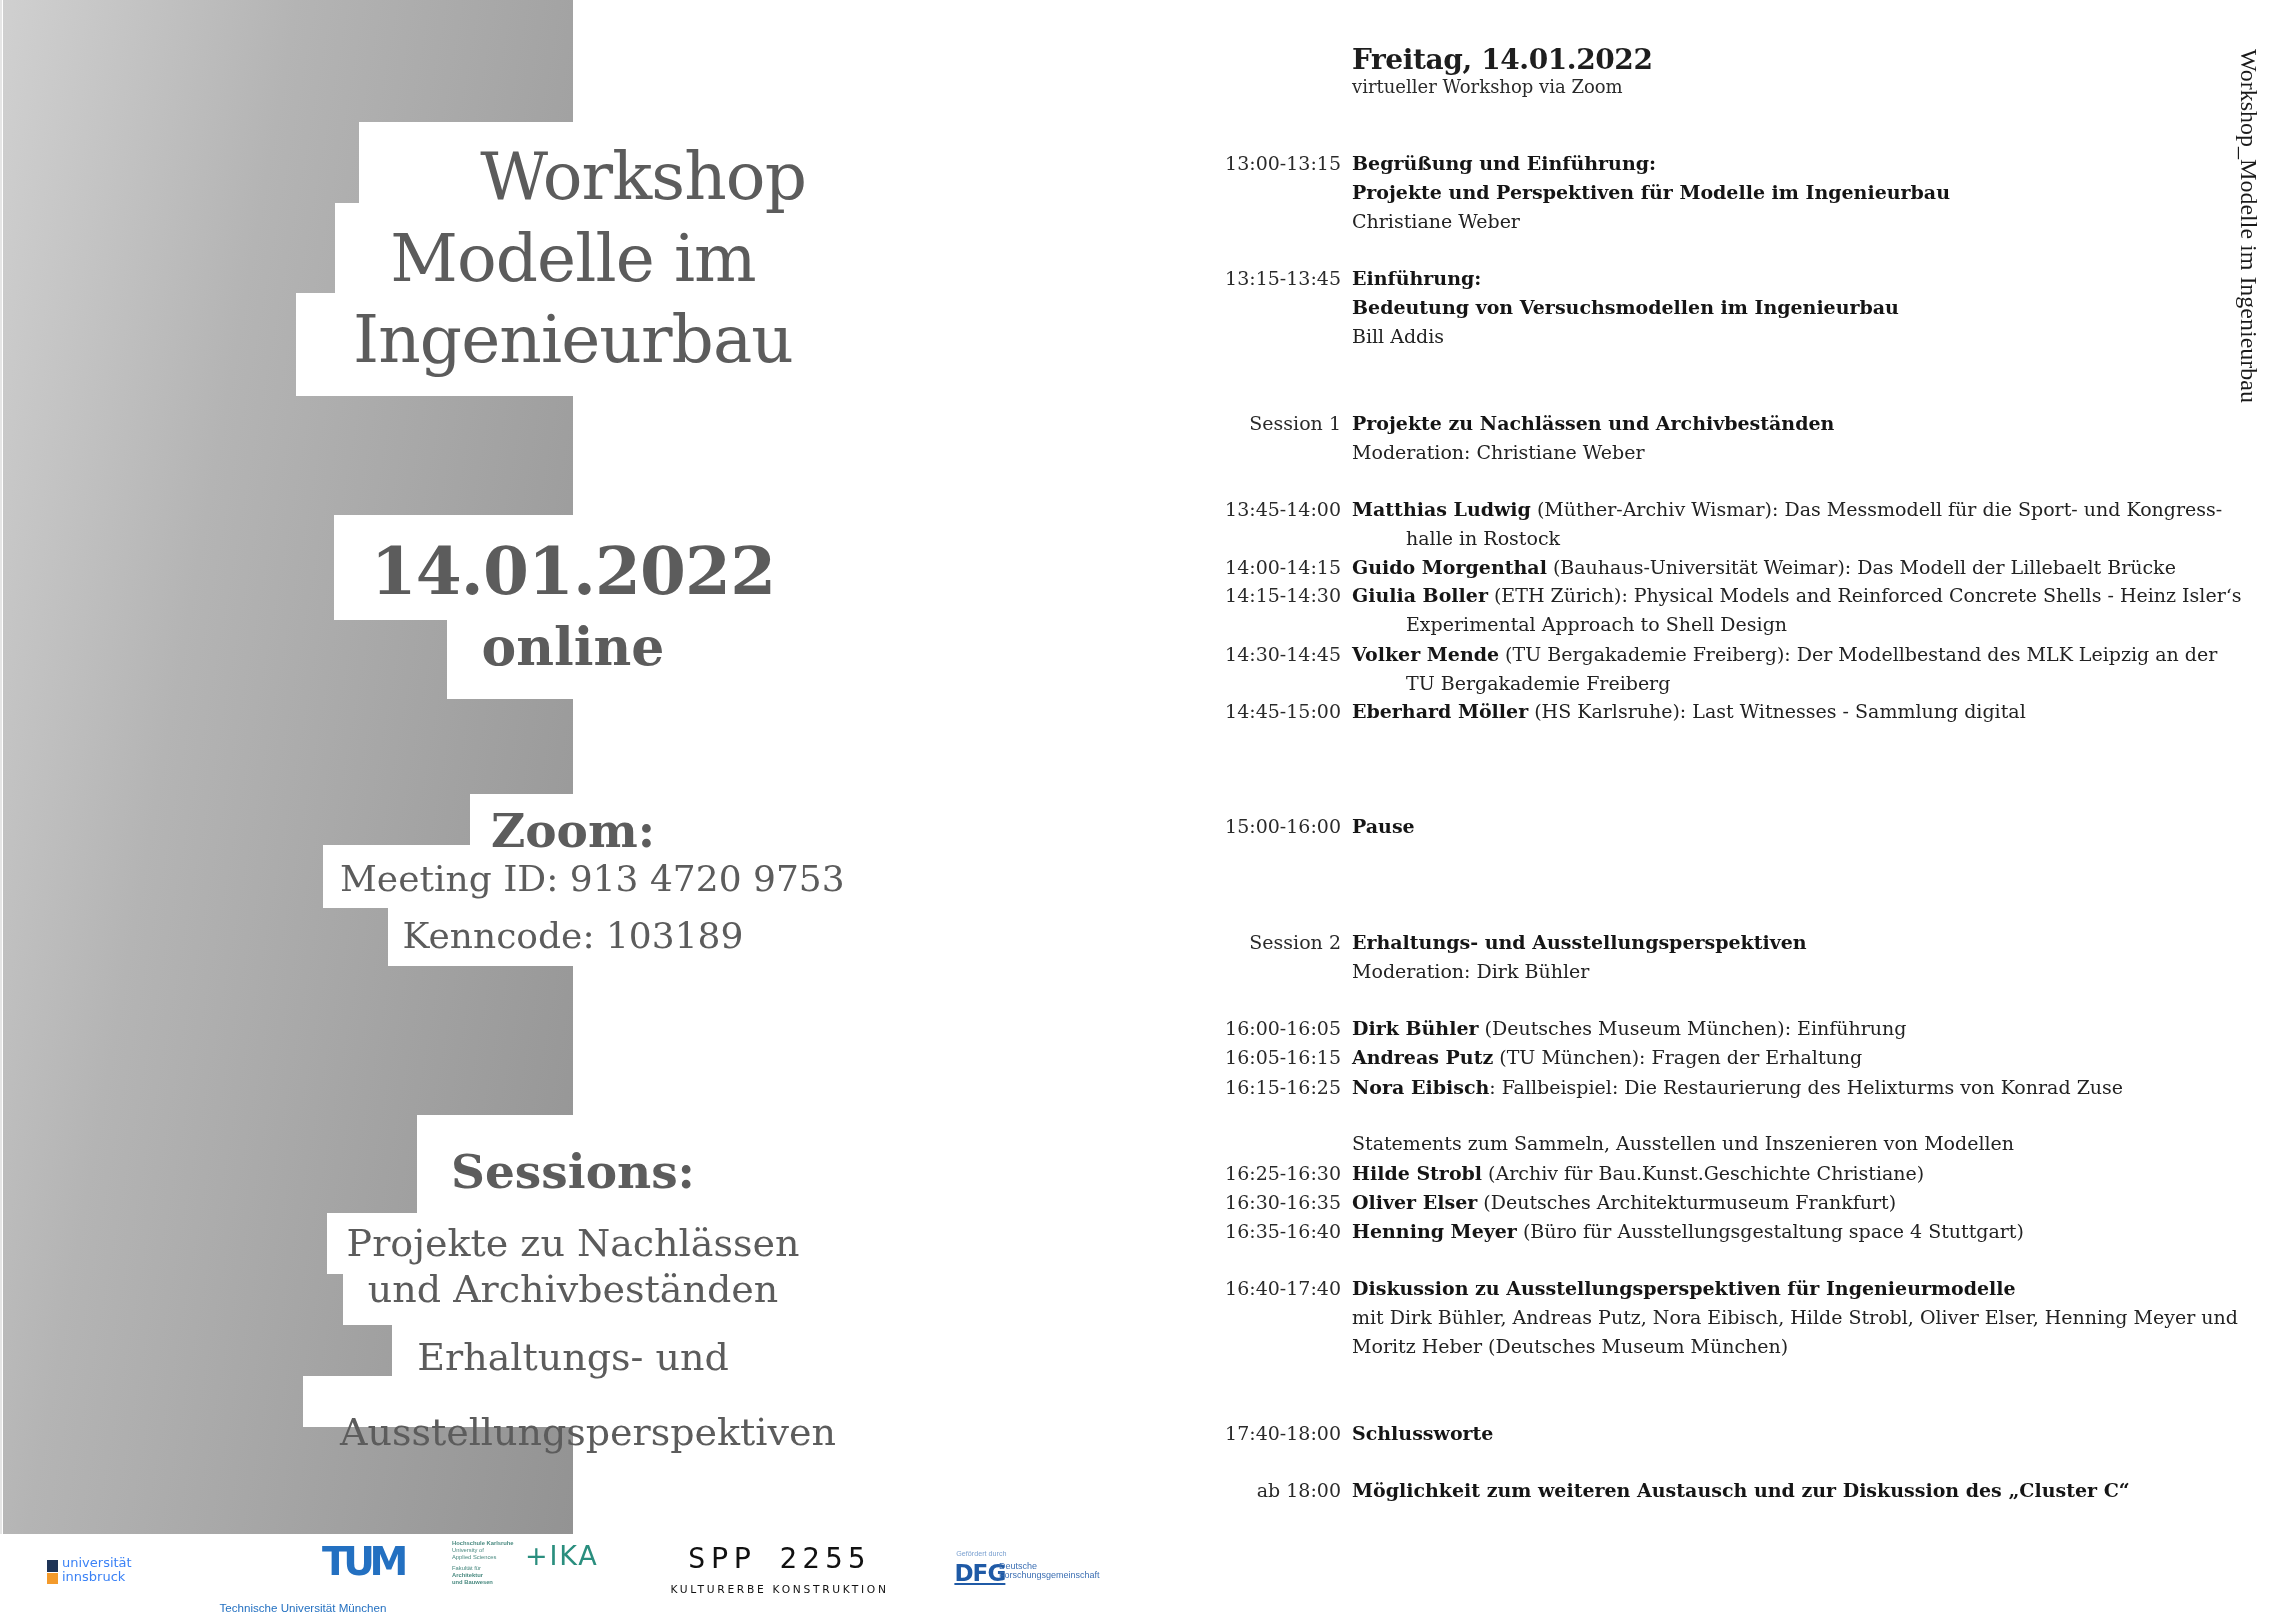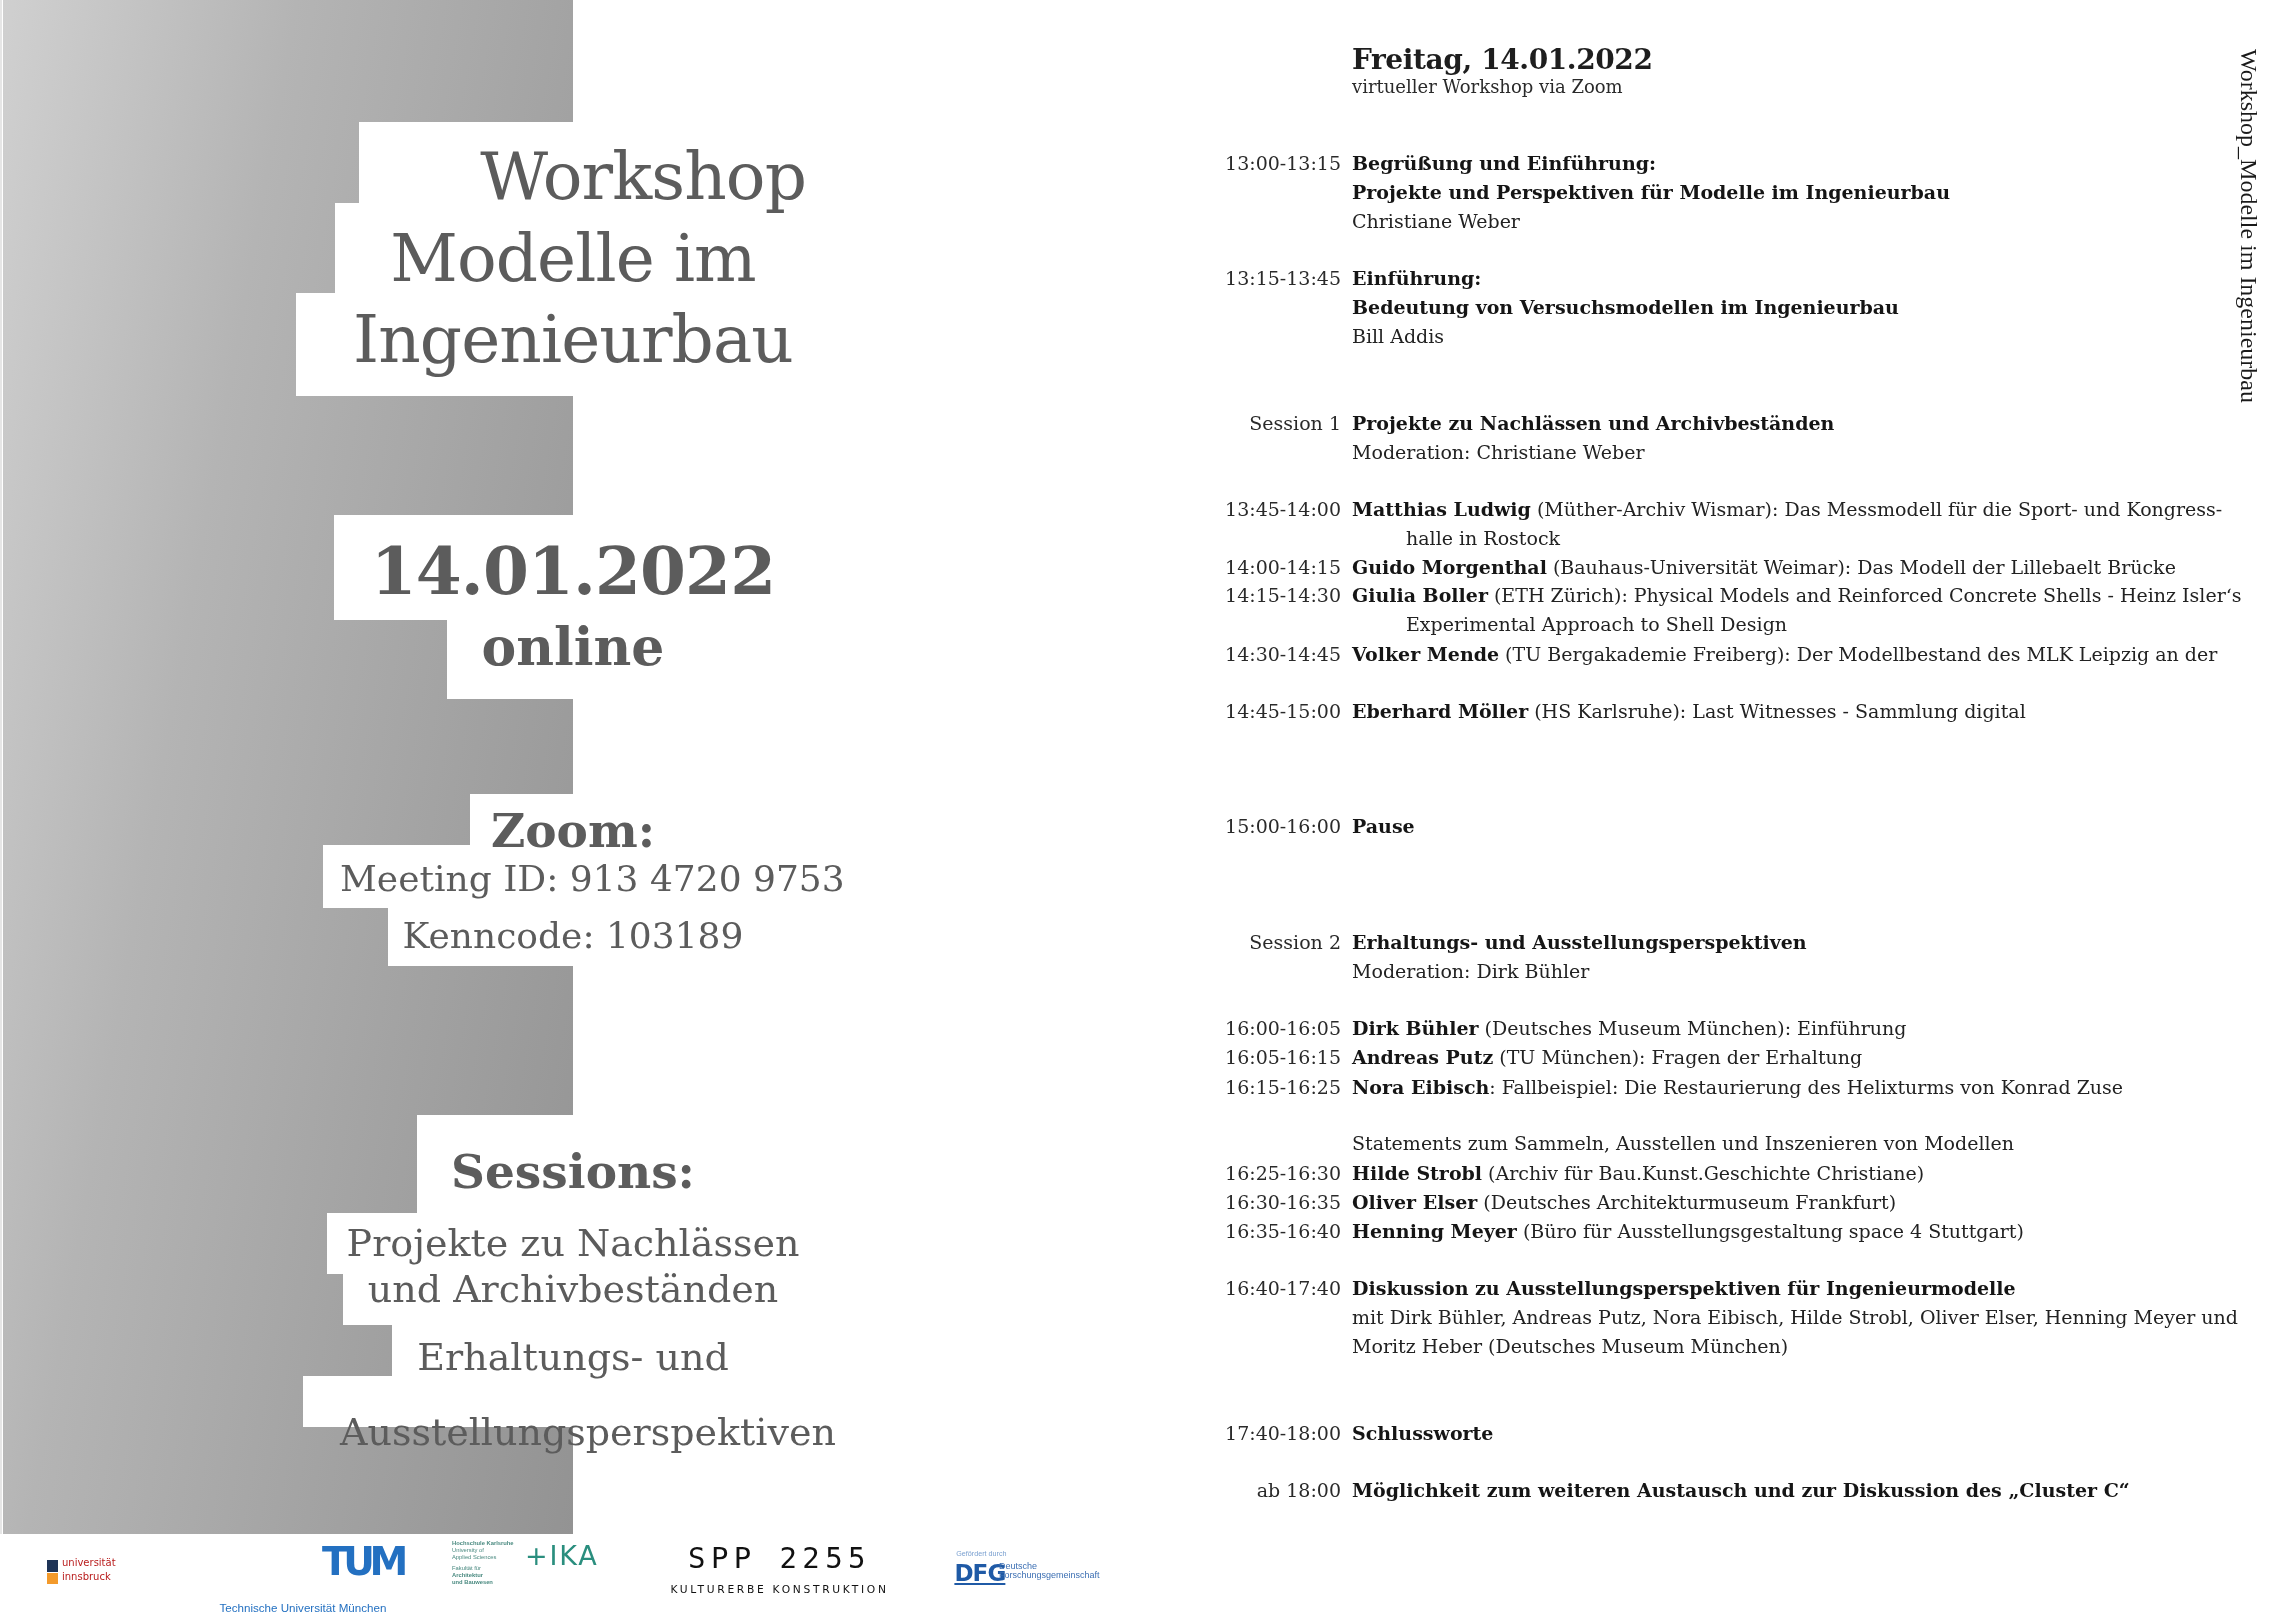--- a/index.html
+++ b/index.html
@@ -45,21 +45,21 @@
   .side-label {
     position: absolute; left: 2235px; top: 49px; writing-mode: vertical-rl;
     font-family: "Liberation Serif", serif; font-size: 24px; color: #1a1a1a; white-space: nowrap;
   }
 
   
   .logo { position: absolute; }
   .uibk { left: 47px; top: 1560px; width: 116px; height: 36px; }
   .uibk .sq1 { position:absolute; left:0; top:0; width:10.7px; height:11.6px; background:#1e3457; }
   .uibk .sq2 { position:absolute; left:0; top:12.5px; width:10.7px; height:11.6px; background:#f39a2b; }
-  .uibk .txt { position:absolute; left:15px; top:-3.6px; font-family:"DejaVu Sans", sans-serif; font-size:10px; line-height:13.4px; color:#b91c1c; }
+  .uibk .txt { position:absolute; left:15px; top:-3.6px; font-family:"DejaVu Sans", sans-serif; font-size:13px; line-height:13.4px; color:#3b82f6; }
   .tum { left: 215px; top: 1542px; width: 179px; height: 63px; }
   .tum .mark { position:absolute; left:107px; top:0; font-family:"DejaVu Sans", sans-serif; font-weight:bold; font-size:39px; color:#2370c1; letter-spacing:-5.4px; line-height:39px; }
   .tum .txt { position:absolute; left:4.5px; top:47px; font-family:"Liberation Sans", sans-serif; font-size:11.6px; color:#2370c1; white-space:nowrap;margin-top:12px; }
   .hka { left: 452px; top: 1540px; width: 161px; height: 72px; }
   .hka .small { position:absolute; left:0; font-family:"Liberation Sans", sans-serif; font-size:5.8px; line-height:7.2px; color:#4a8a80; white-space:nowrap; }
   .hka .mark { position:absolute; left:73px; top:0; font-family:"DejaVu Sans", sans-serif; font-size:27px; color:#2a8e7e; letter-spacing:1.8px; }
   .spp { left: 663px; top: 1542px; width: 233px; height: 63px; text-align:center; }
   .spp .mark { font-family:"DejaVu Sans Mono", monospace; font-size:29px; letter-spacing:5.4px; color:#111; line-height:32px; }
   .spp .txt { font-family:"DejaVu Sans", sans-serif; font-size:10.7px; letter-spacing:2.7px; color:#111; margin-top:9px; white-space:nowrap; }
   .dfg { left: 949px; top: 1549px; width: 179px; height: 54px; }
@@ -147,20 +147,21 @@
       <div class="time">14:15-14:30</div>
       <div class="body">
         <div class="line"><span class="b">Giulia Boller</span><span> (ETH Zürich): Physical Models and Reinforced Concrete Shells - Heinz Isler‘s</span></div>
         <div class="line cont"><span class="b"></span><span>Experimental Approach to Shell Design</span></div>
       </div>
     </div>
     <div class="row" style="top: 640px;">
       <div class="time">14:30-14:45</div>
       <div class="body">
         <div class="line"><span class="b">Volker Mende</span><span> (TU Bergakademie Freiberg): Der Modellbestand des MLK Leipzig an der</span></div>
+        <div class="line cont"><span class="b"></span><span>TU Bergakademie Freiberg</span></div>
       </div>
     </div>
     <div class="row" style="top: 697px;">
       <div class="time">14:45-15:00</div>
       <div class="body">
         <div class="line"><span class="b">Eberhard Möller</span><span> (HS Karlsruhe): Last Witnesses - Sammlung digital</span></div>
       </div>
     </div>
     <div class="row" style="top: 812px;">
       <div class="time">15:00-16:00</div>

